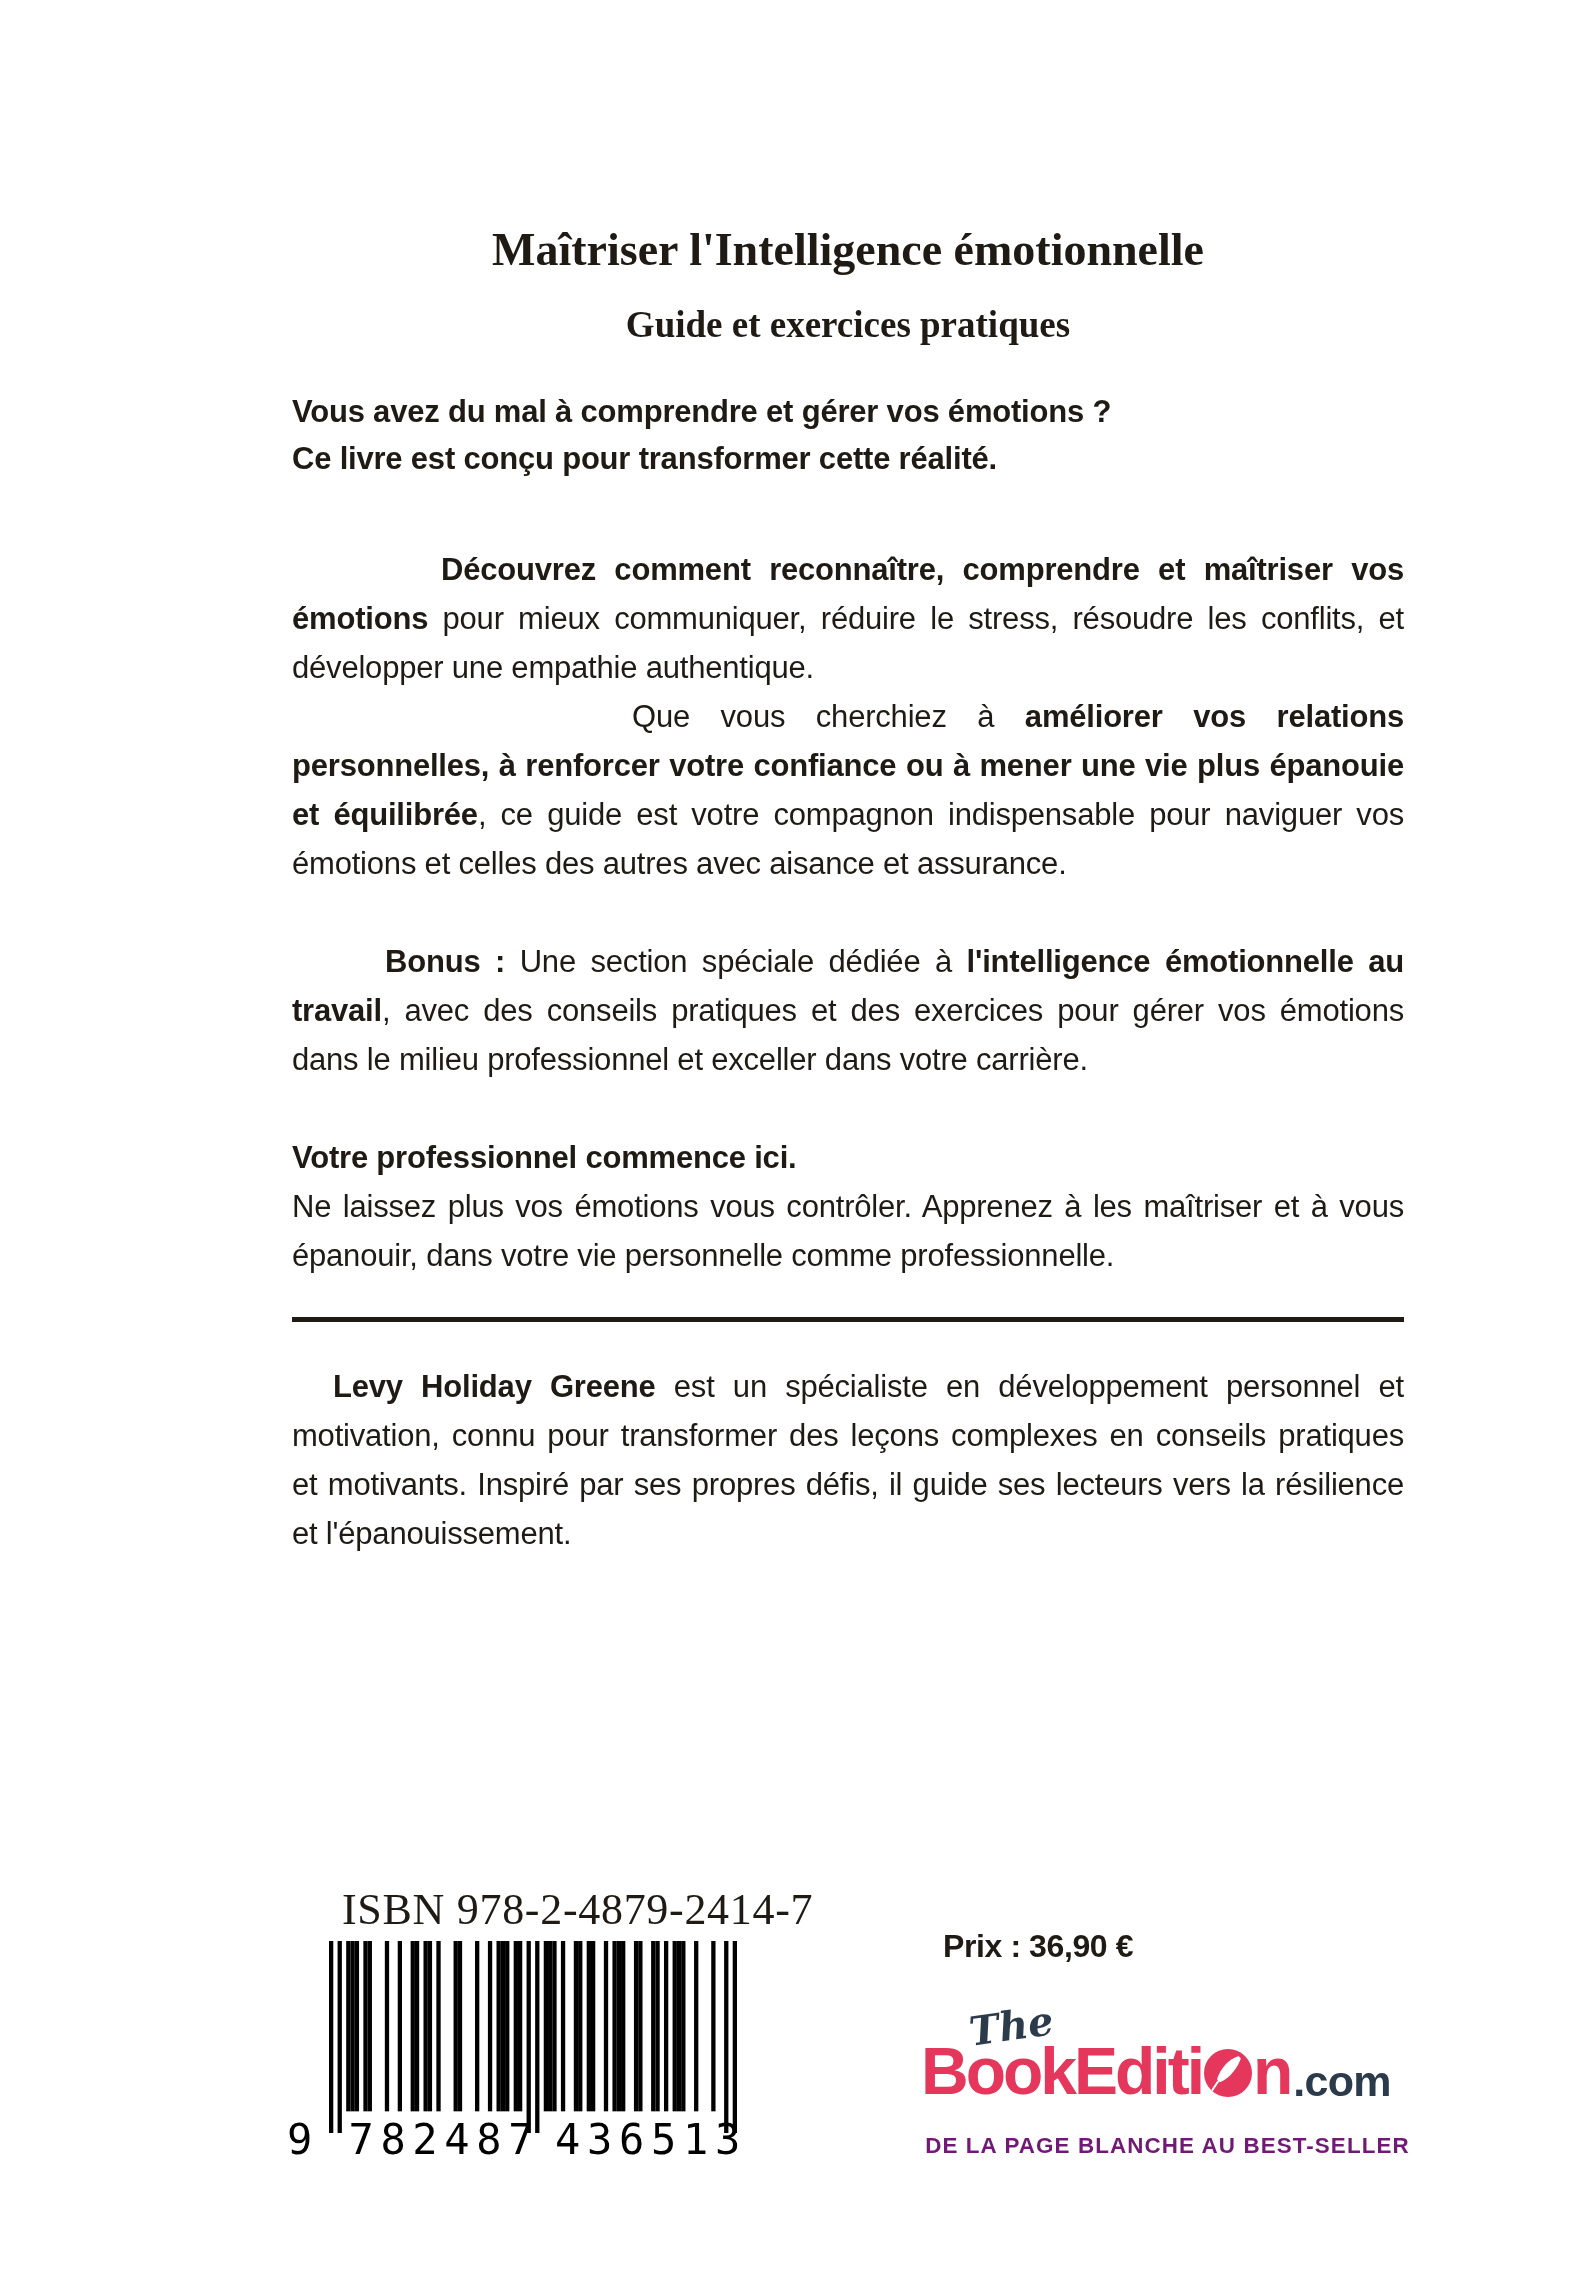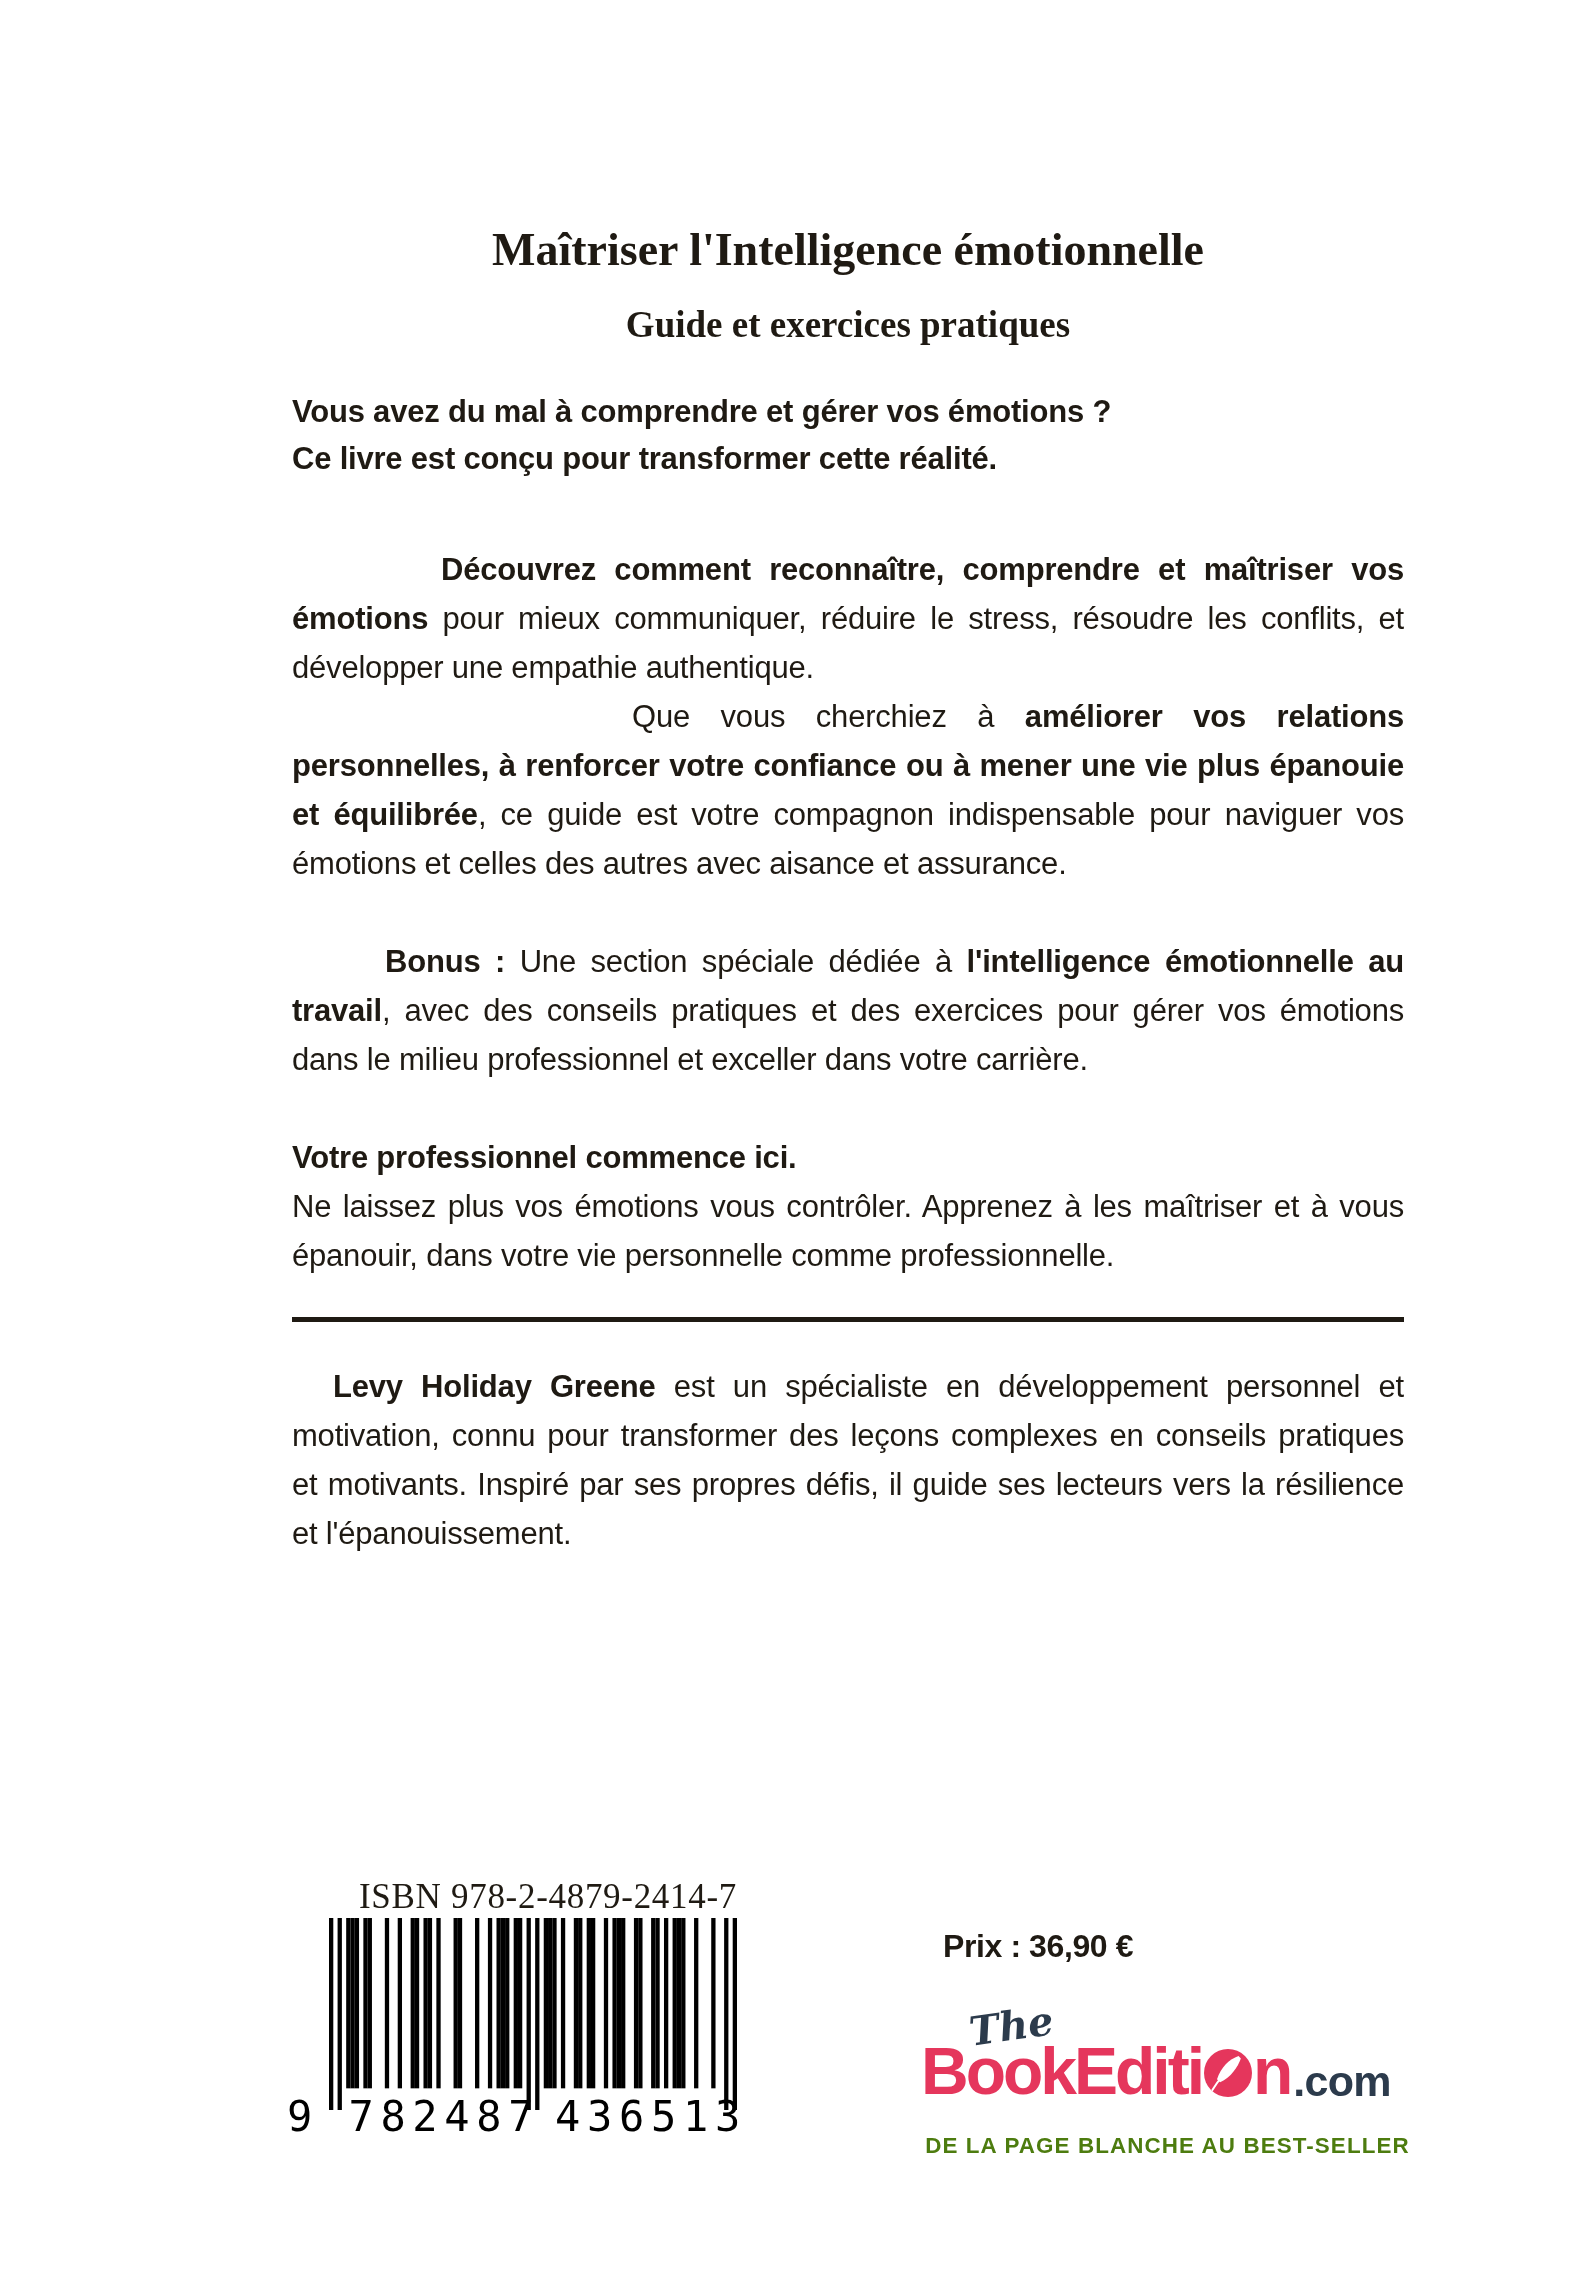--- a/index.html
+++ b/index.html
@@ -67,24 +67,24 @@
     text-align:justify;
     letter-spacing:-0.2px;
   }
   
   .isbn-block{
     position:absolute;
     left:329px;top:1878px;
     width:408px;
   }
   .isbn-label{
-    margin:0;
+    margin:13px;
     font-family:"Liberation Serif",serif;
     font-weight:400;
-    font-size:35px;
+    font-size:44px;
     line-height:37px;
     text-align:right;
     letter-spacing:0.7px;
     white-space:nowrap;
   }
   .barcode-wrap{position:relative;margin-top:3px;width:408px;height:239px;}
   .barcode-svg{display:block;width:408px;height:192px;}
   .barcode-svg rect{fill:#000000;}
   .barcode-digits{
     position:absolute;
@@ -156,21 +156,21 @@
   }
   .logo-tagline{
     position:absolute;
     left:0;top:133px;
     width:100%;
     margin:0;
     text-align:center;
     font-weight:700;
     font-size:22.4px;
     letter-spacing:1.1px;
-    color:#4d7c0f;
+    color:#701a75;
     white-space:nowrap;
   }
 </style>
 </head>
 <body>
 
 <div class="page">
 
   <div class="column">
 

